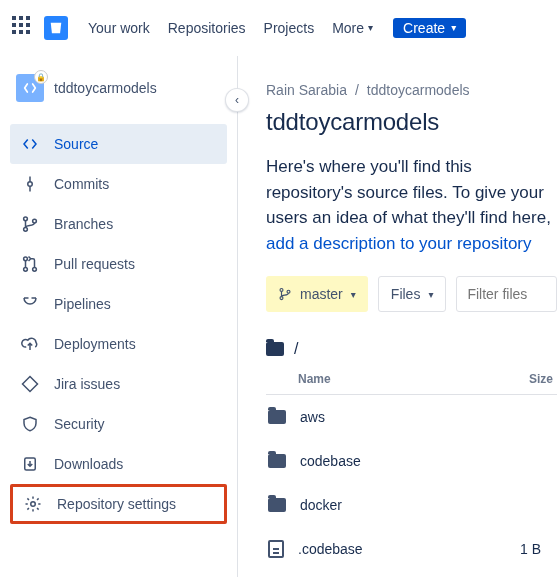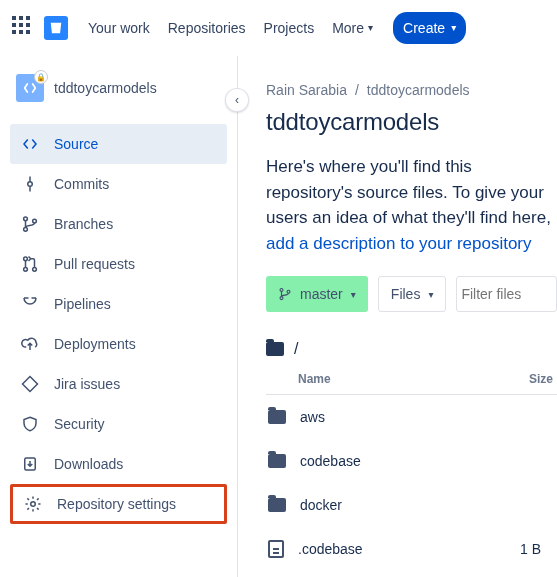--- a/index.html
+++ b/index.html
@@ -6,21 +6,21 @@
 body { font-family: -apple-system, BlinkMacSystemFont, "Segoe UI", sans-serif; font-size: 14px; color: #172B4D; background: #fff; width: 557px; height: 577px; overflow: hidden; }
 
 
 .topnav { display: flex; align-items: center; height: 56px; padding: 16px 12px; gap: 2px; border-bottom: 1px solid #fff; }
 .apps-icon { width: 24px; height: 24px; display: grid; grid-template-columns: repeat(3,4px); grid-template-rows: repeat(3,4px); gap: 3px; padding: 0; cursor: pointer; margin-right: 6px; }
 .apps-icon span { background: #344563; width: 4px; height: 4px; }
 .logo-sq { width: 24px; height: 24px; background: #2684FF; border-radius: 3px; display: flex; align-items: center; justify-content: center; margin-right: 10px; cursor: pointer;}
 .logo-sq svg { width: 14px; height: 14px; }
 .nav-item { padding: 6px 8px; font-weight: 500; color: #344563; cursor: pointer; display: flex; align-items: center; gap: 4px; }
 .nav-item .chev { font-size: 10px; color: #344563; }
-.create-btn { background: #0052CC; color: #fff; border: none; border-radius: 14px; padding: 0 10px; height: 32px; font-weight: 500; font-size: 14px; display: flex; align-items: center; gap: 6px; cursor: pointer; margin-left: 10px;}
+.create-btn { background: #0052CC; color: #fff; border: none; border-radius: 3px; padding: 0 10px; height: 20px; font-weight: 500; font-size: 14px; display: flex; align-items: center; gap: 6px; cursor: pointer; margin-left: 10px;}
 .create-btn .chev { font-size: 10px; }
 
 
 .body-area { display: flex; height: calc(577px - 56px); position: relative; }
 .sidebar { width: 238px; border-right: 1px solid rgba(9,30,66,0.13); padding: 18px 10px 0 10px; position: relative; }
 .collapse-btn { position: absolute; right: -12px; top: 32px; width: 24px; height: 24px; border-radius: 50%; background: #fff; border: 1px solid rgba(9,30,66,0.13); box-shadow: 0 1px 2px rgba(9,30,66,0.15); display:flex; align-items:center; justify-content:center; cursor:pointer; font-size: 12px; color:#42526E;}
 .repo-head { display:flex; align-items:center; gap:10px; padding: 0 6px 22px 6px; }
 .repo-ava { width:28px; height:28px; background:#7AB2FF; border-radius:3px; display:flex; align-items:center; justify-content:center; position:relative;}
 .repo-ava svg { fill:#fff; width:16px; height:16px;}
 .repo-ava .lock-badge { position:absolute; right:-4px; top:-4px; width:14px; height:14px; border-radius:50%; background:#fff; border:1px solid #ccc; display:flex; align-items:center; justify-content:center; font-size:8px;}
@@ -33,24 +33,24 @@
 .side-item.highlight-box { border: 3px solid #D6401B; border-radius: 2px; }
 
 .content { flex:1; padding: 26px 0 0 28px; overflow:hidden; }
 .crumbs { color:#6B778C; font-size:14px; display:flex; gap:8px; align-items:center; }
 .crumbs a { color:#6B778C; text-decoration:none; cursor:pointer;}
 .page-title { font-size:24px; font-weight:500; margin-top:10px; color:#172B4D; letter-spacing:-0.2px;}
 .intro { margin-top:18px; color:#172B4D; line-height:1.5; font-size:17px;}
 .intro a { color:#0052CC; text-decoration:none; cursor:pointer;}
 
 .controls { display:flex; gap:10px; margin-top:20px; }
-.dd-btn { background:#86efac; border:none; height:36px; padding:0 12px; border-radius:3px; display:flex; align-items:center; gap:8px; font-size:14px; color:#42526E; cursor:pointer;}
+.dd-btn { background:#fef9c3; border:none; height:36px; padding:0 12px; border-radius:3px; display:flex; align-items:center; gap:8px; font-size:14px; color:#42526E; cursor:pointer;}
 .dd-btn .chev{font-size:10px; color:#42526E;}
 .files-btn { background:#fff; border:1px solid #DFE1E6;}
-.filter-input { border:1px solid #DFE1E6; height:36px; padding:0 4px; border-radius:3px; font-size:14px; color:#8b5cf6; flex:1; min-width:40px;}
+.filter-input { border:1px solid #DFE1E6; height:36px; padding:0 10px; border-radius:3px; font-size:14px; color:#8b5cf6; flex:1; min-width:40px;}
 
 .path-row { margin-top:28px; display:flex; align-items:center; gap:10px; font-size:16px;}
 .folder-solid { width:18px; height:14px; background:#253858; border-radius:2px; position:relative;}
 .folder-solid::before { content:''; position:absolute; top:-3px; left:0; width:8px; height:3px; background:#253858; border-radius:2px 2px 0 0;}
 
 .table-head { display:flex; padding:14px 0 8px 0; border-bottom:1px solid #DFE1E6; color:#6B778C; font-size:12px; font-weight:600;}
 .col-name { flex:1;padding-left:32px; }
 .col-size { width:60px; text-align:right; padding-right:4px;}
 
 .file-row { display:flex; align-items:center; height:44px; }

